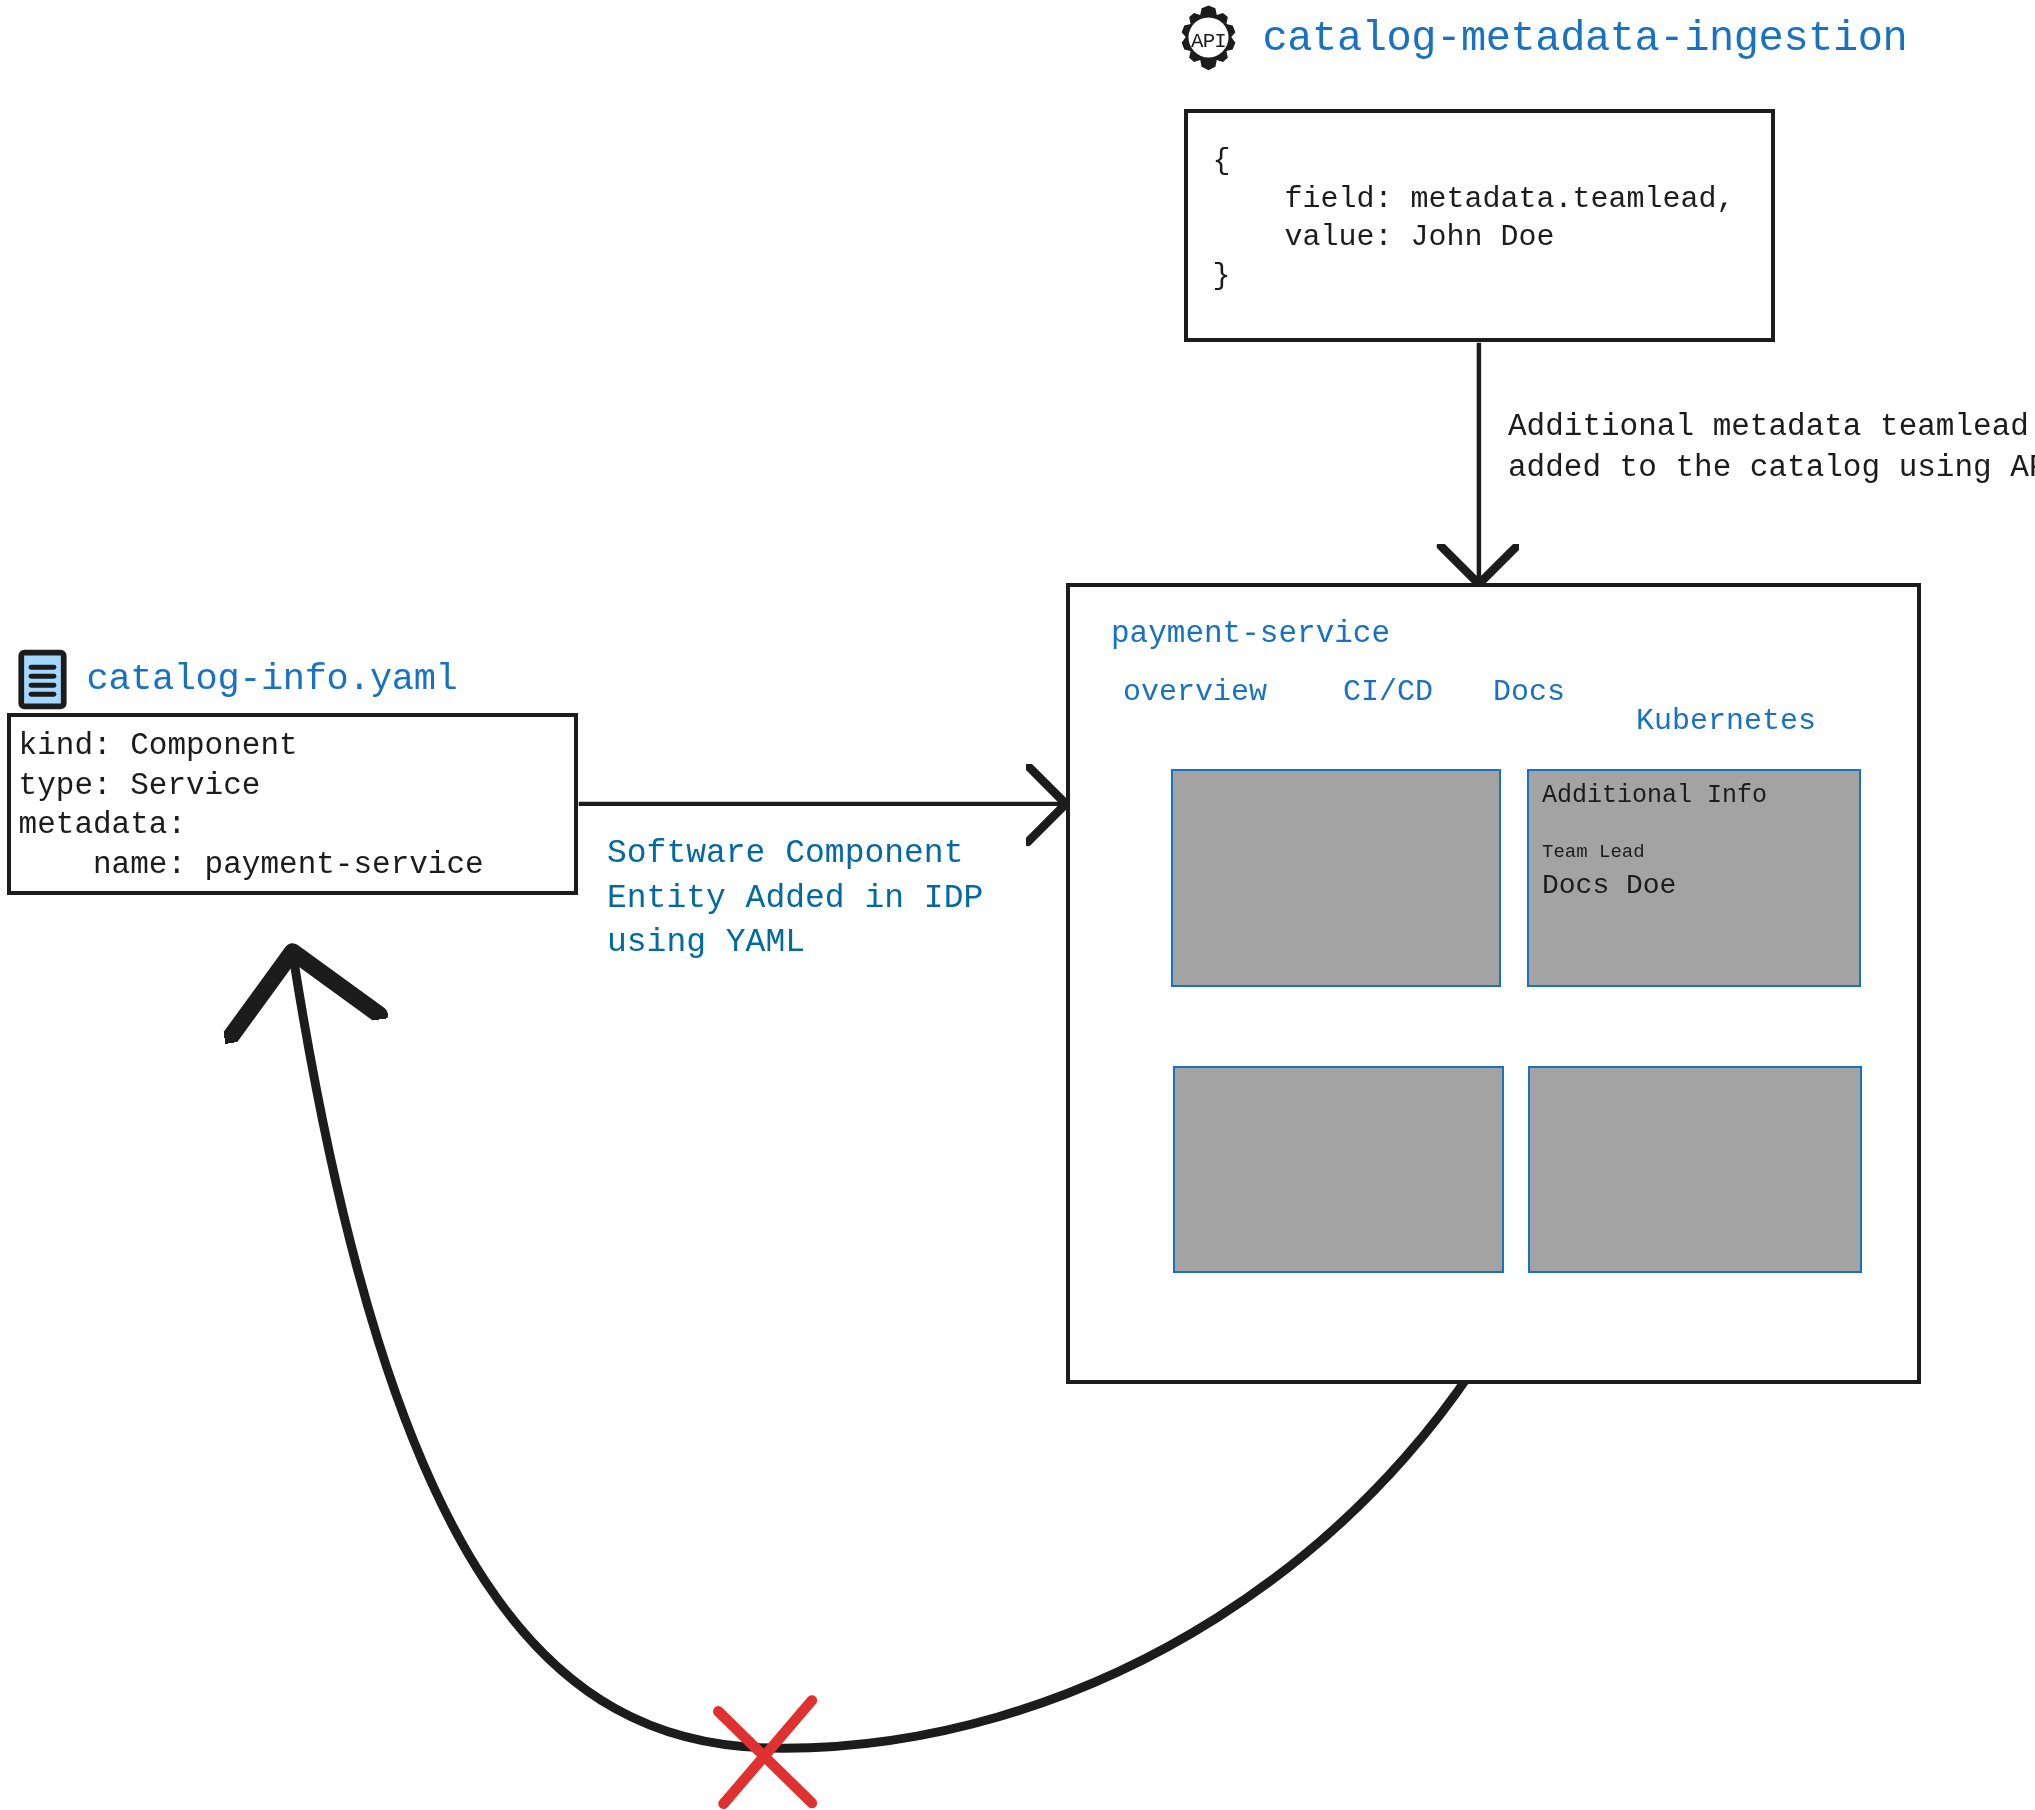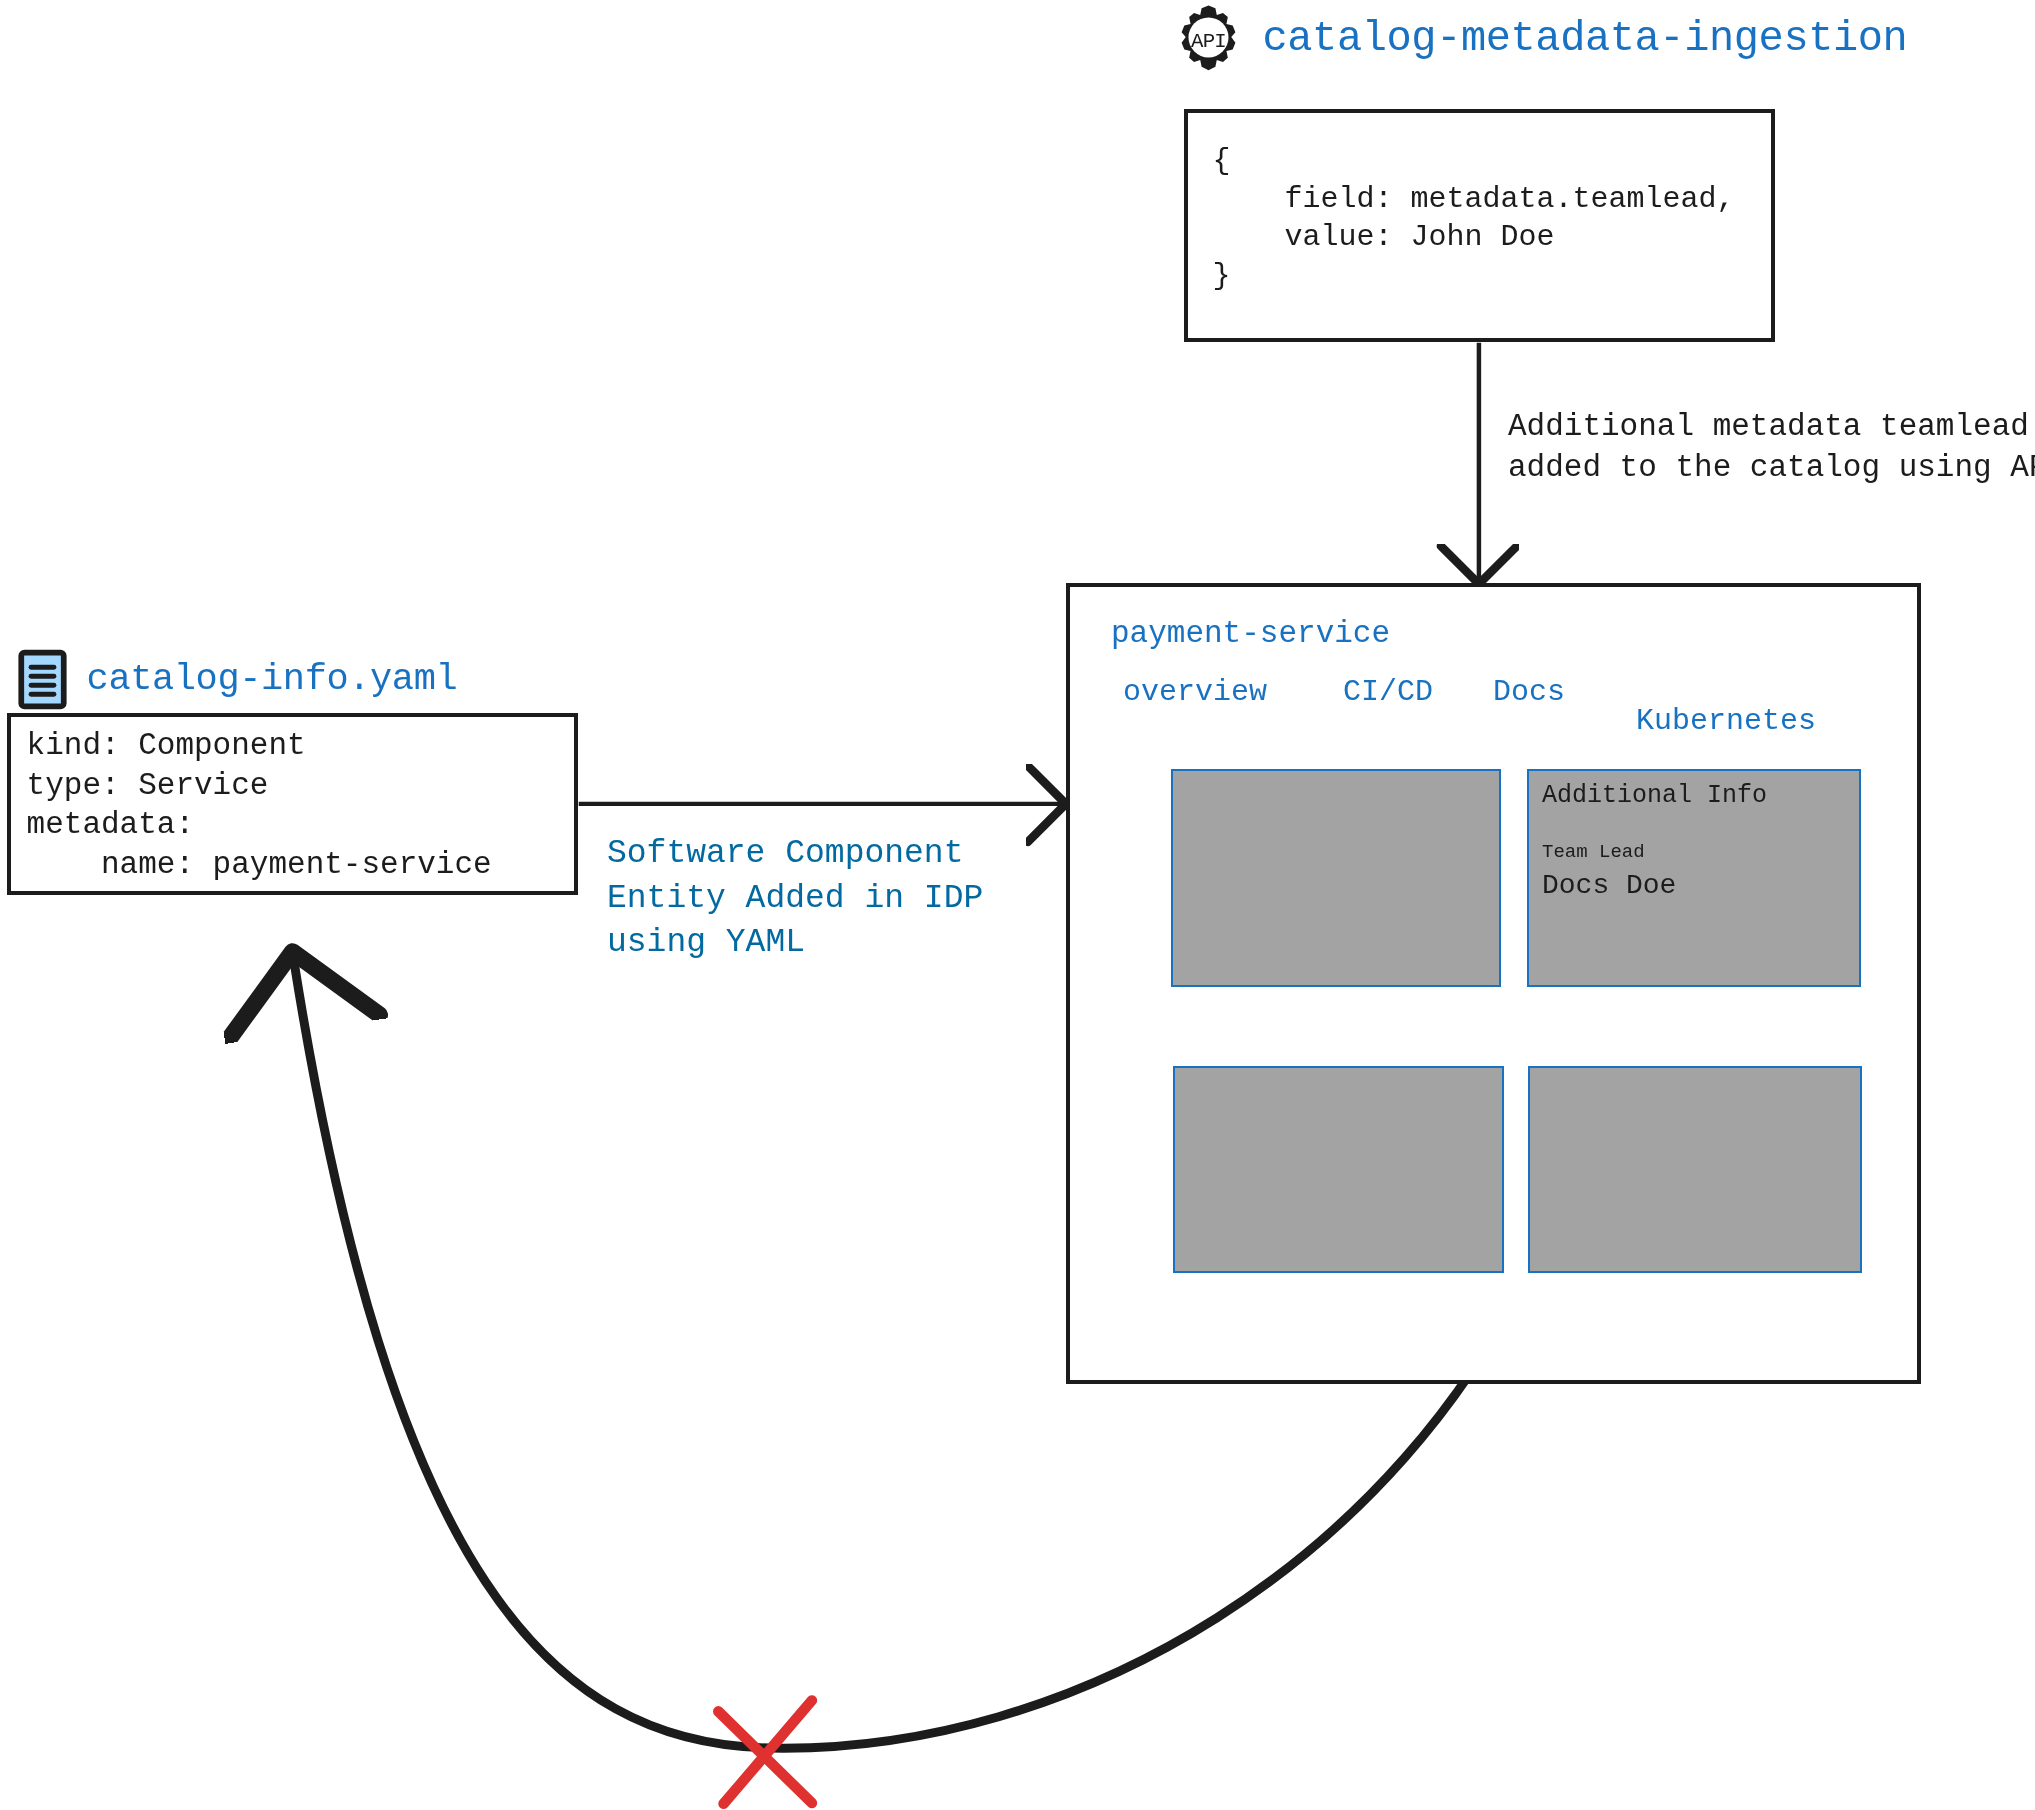--- a/index.html
+++ b/index.html
@@ -109,21 +109,20 @@
   }
   #yaml-code {
     position: absolute;
     left: 7.3px;
     top: 9px;
     font-family: "Liberation Mono", monospace;
     font-size: 31px;
     line-height: 1.28;
     color: #1c1c1c;
     white-space: pre;
-    margin-left: 8px;
   }
 
   
   #horizontal-arrow-label {
     left: 607px;
     top: 832px;
     font-family: "Liberation Mono", monospace;
     font-size: 33px;
     line-height: 1.35;
     color: #0369a1;

